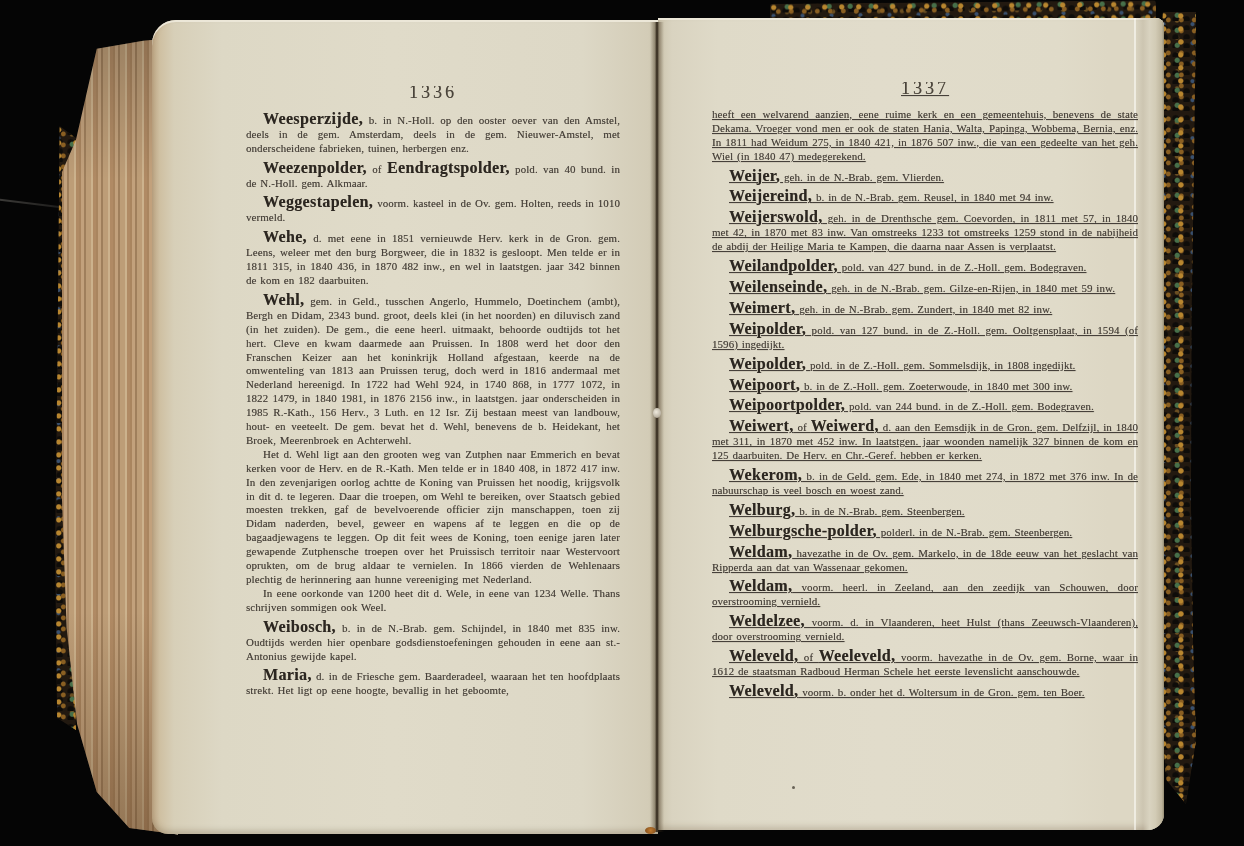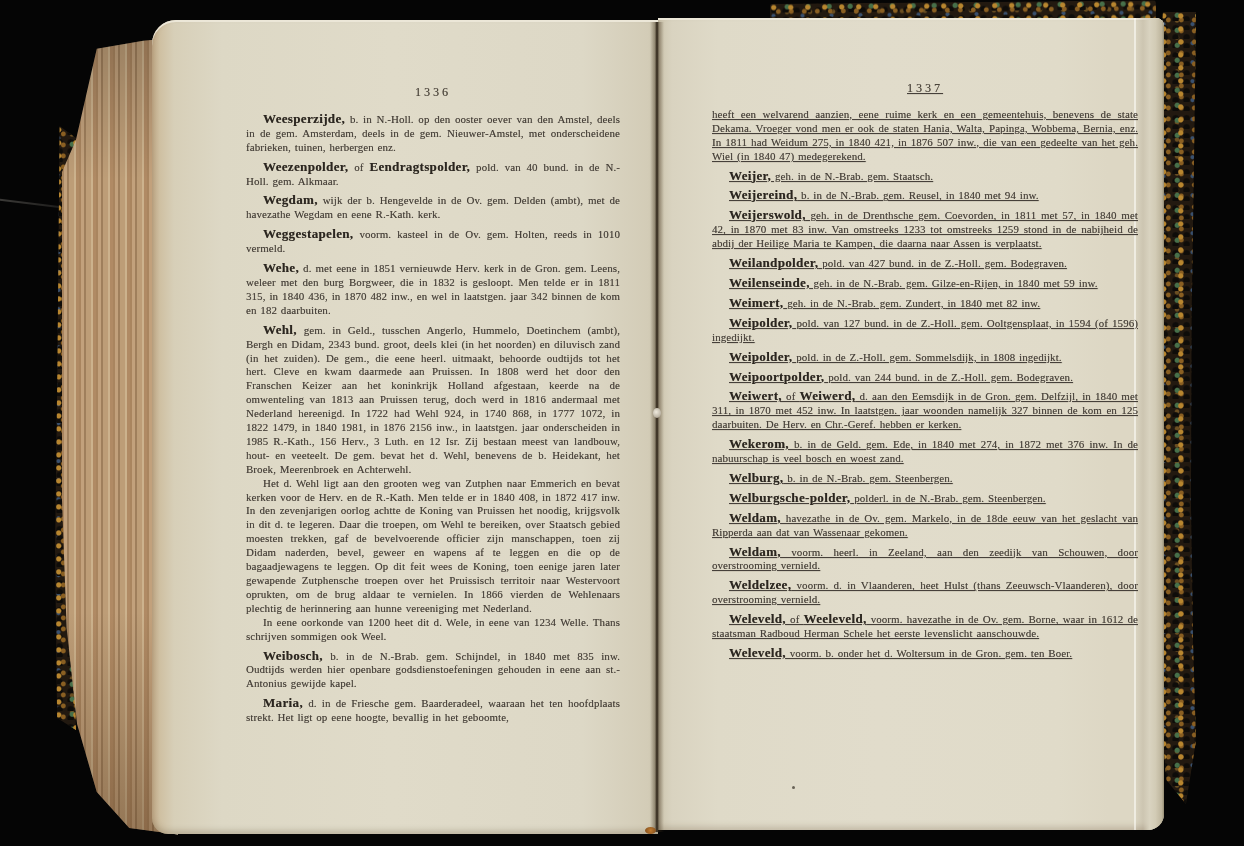--- a/index.html
+++ b/index.html
@@ -61,26 +61,26 @@
   .gutter-dot{position:absolute;left:645px;top:827px;width:11px;height:7px;border-radius:50%;
     background:radial-gradient(circle,#c07a2e,#8a5420 80%);}
   .speck{position:absolute;left:792px;top:786px;width:3px;height:3px;border-radius:50%;background:#4a443a;opacity:.8;}
 
   
   .text-block{position:absolute;color:var(--ink);font-size:10.8px;line-height:13.9px;
     text-align:justify;word-spacing:1px;letter-spacing:.15px;max-height:748px;overflow:hidden;
     text-shadow:.2px .2px .3px rgba(70,60,48,.55);}
   .text-left{left:246px;top:86px;width:374px;}
   .text-right{left:712px;top:82px;width:426px;text-decoration:underline;}
-  .pagenum{text-align:center;letter-spacing:3px;font-size:12px;color:#4a443b;margin-bottom:12px;}
+  .pagenum{text-align:center;letter-spacing:3px;font-size:18px;color:#4a443b;margin-bottom:12px;}
   .par{margin:0;}
   .par.entry{margin-top:5px;text-indent:17px;}
   .par.plain{margin-top:0;text-indent:17px;}
   .par.cont{margin-top:0;text-indent:0;}
-  .hw{font-weight:bold;font-size:13px;letter-spacing:.35px;color:var(--ink-bold);}
+  .hw{font-weight:bold;font-size:16px;letter-spacing:.35px;color:var(--ink-bold);}
 </style>
 </head>
 <body>
 
 <div class="scene">
   <div class="scratch"></div>
   <div class="marble marble-top"></div>
   <div class="marble marble-right"></div>
   <div class="marble marble-left"></div>
   <div class="stack"></div>
@@ -88,40 +88,40 @@
   <div class="page page-right"></div>
   <div class="gutter"></div>
   <div class="thread"></div>
   <div class="gutter-dot"></div>
   <div class="speck"></div>
 
   <div class="text-block text-left" id="text-left">
     <div class="pagenum">1336</div>
   <p class="par entry"><span class="hw">Weesperzijde,</span><span class="bt"> b. in N.-Holl. op den ooster oever van den Amstel, deels in de gem. Amsterdam, deels in de gem. Nieuwer-Amstel, met onderscheidene fabrieken, tuinen, herbergen enz.</span></p>
       <p class="par entry"><span class="hw">Weezenpolder,</span><span class="bt"> of </span><span class="hw">Eendragtspolder,</span><span class="bt"> pold. van 40 bund. in de N.-Holl. gem. Alkmaar.</span></p>
-      <p class="par entry"><span class="hw">Wegdam,</span><span class="bt"> wijk der b. Hengevelde in de Ov. gem. Delden (ambt), met de havezathe Wegdam en eene R.-Kath. kerk.</span></p>
       <p class="par entry"><span class="hw">Weggestapelen,</span><span class="bt"> voorm. kasteel in de Ov. gem. Holten, reeds in 1010 vermeld.</span></p>
       <p class="par entry"><span class="hw">Wehe,</span><span class="bt"> d. met eene in 1851 vernieuwde Herv. kerk in de Gron. gem. Leens, weleer met den burg Borgweer, die in 1832 is gesloopt. Men telde er in 1811 315, in 1840 436, in 1870 482 inw., en wel in laatstgen. jaar 342 binnen de kom en 182 daarbuiten.</span></p>
       <p class="par entry"><span class="hw">Wehl,</span><span class="bt"> gem. in Geld., tusschen Angerlo, Hummelo, Doetinchem (ambt), Bergh en Didam, 2343 bund. groot, deels klei (in het noorden) en diluvisch zand (in het zuiden). De gem., die eene heerl. uitmaakt, behoorde oudtijds tot het hert. Cleve en kwam daarmede aan Pruissen. In 1808 werd het door den Franschen Keizer aan het koninkrijk Holland afgestaan, keerde na de omwenteling van 1813 aan Pruissen terug, doch werd in 1816 andermaal met Nederland hereenigd. In 1722 had Wehl 924, in 1740 868, in 1777 1072, in 1822 1479, in 1840 1981, in 1876 2156 inw., in laatstgen. jaar onderscheiden in 1985 R.-Kath., 156 Herv., 3 Luth. en 12 Isr. Zij bestaan meest van landbouw, hout- en veeteelt. De gem. bevat het d. Wehl, benevens de b. Heidekant, het Broek, Meerenbroek en Achterwehl.</span></p>
       <p class="par plain"><span class="bt">Het d. Wehl ligt aan den grooten weg van Zutphen naar Emmerich en bevat kerken voor de Herv. en de R.-Kath. Men telde er in 1840 408, in 1872 417 inw. In den zevenjarigen oorlog achtte de Koning van Pruissen het noodig, krijgsvolk in dit d. te legeren. Daar die troepen, om Wehl te bereiken, over Staatsch gebied moesten trekken, gaf de bevelvoerende officier zijn manschappen, toen zij Didam naderden, bevel, geweer en wapens af te leggen en die op de bagaadjewagens te leggen. Op dit feit wees de Koning, toen eenige jaren later gewapende Zutphensche troepen over het Pruissisch territoir naar Westervoort oprukten, om de brug aldaar te vernielen. In 1866 vierden de Wehlenaars plechtig de herinnering aan hunne vereeniging met Nederland.</span></p>
       <p class="par plain"><span class="bt">In eene oorkonde van 1200 heet dit d. Wele, in eene van 1234 Welle. Thans schrijven sommigen ook Weel.</span></p>
       <p class="par entry"><span class="hw">Weibosch,</span><span class="bt"> b. in de N.-Brab. gem. Schijndel, in 1840 met 835 inw. Oudtijds werden hier openbare godsdienstoefeningen gehouden in eene aan st.-Antonius gewijde kapel.</span></p>
       <p class="par entry"><span class="hw">Maria,</span><span class="bt"> d. in de Friesche gem. Baarderadeel, waaraan het ten hoofdplaats strekt. Het ligt op eene hoogte, bevallig in het geboomte,</span></p>
     </div>
   <div class="text-block text-right" id="text-right">
     <div class="pagenum">1337</div>
   <p class="par cont"><span class="bt">heeft een welvarend aanzien, eene ruime kerk en een gemeentehuis, benevens de state Dekama. Vroeger vond men er ook de staten Hania, Walta, Papinga, Wobbema, Bernia, enz. In 1811 had Weidum 275, in 1840 421, in 1876 507 inw., die van een gedeelte van het geh. Wiel (in 1840 47) medegerekend.</span></p>
-      <p class="par entry"><span class="hw">Weijer,</span><span class="bt"> geh. in de N.-Brab. gem. Staatsch.</span></p>
+      <p class="par entry"><span class="hw">Weijer,</span><span class="bt"> geh. in de N.-Brab. gem. Vlierden.</span></p>
       <p class="par entry"><span class="hw">Weijereind,</span><span class="bt"> b. in de N.-Brab. gem. Reusel, in 1840 met 94 inw.</span></p>
       <p class="par entry"><span class="hw">Weijerswold,</span><span class="bt"> geh. in de Drenthsche gem. Coevorden, in 1811 met 57, in 1840 met 42, in 1870 met 83 inw. Van omstreeks 1233 tot omstreeks 1259 stond in de nabijheid de abdij der Heilige Maria te Kampen, die daarna naar Assen is verplaatst.</span></p>
       <p class="par entry"><span class="hw">Weilandpolder,</span><span class="bt"> pold. van 427 bund. in de Z.-Holl. gem. Bodegraven.</span></p>
       <p class="par entry"><span class="hw">Weilenseinde,</span><span class="bt"> geh. in de N.-Brab. gem. Gilze-en-Rijen, in 1840 met 59 inw.</span></p>
       <p class="par entry"><span class="hw">Weimert,</span><span class="bt"> geh. in de N.-Brab. gem. Zundert, in 1840 met 82 inw.</span></p>
       <p class="par entry"><span class="hw">Weipolder,</span><span class="bt"> pold. van 127 bund. in de Z.-Holl. gem. Ooltgensplaat, in 1594 (of 1596) ingedijkt.</span></p>
       <p class="par entry"><span class="hw">Weipolder,</span><span class="bt"> pold. in de Z.-Holl. gem. Sommelsdijk, in 1808 ingedijkt.</span></p>
+      <p class="par entry"><span class="hw">Weipoort,</span><span class="bt"> b. in de Z.-Holl. gem. Zoeterwoude, in 1840 met 300 inw.</span></p>
       <p class="par entry"><span class="hw">Weipoortpolder,</span><span class="bt"> pold. van 244 bund. in de Z.-Holl. gem. Bodegraven.</span></p>
       <p class="par entry"><span class="hw">Weiwert,</span><span class="bt"> of </span><span class="hw">Weiwerd,</span><span class="bt"> d. aan den Eemsdijk in de Gron. gem. Delfzijl, in 1840 met 311, in 1870 met 452 inw. In laatstgen. jaar woonden namelijk 327 binnen de kom en 125 daarbuiten. De Herv. en Chr.-Geref. hebben er kerken.</span></p>
       <p class="par entry"><span class="hw">Wekerom,</span><span class="bt"> b. in de Geld. gem. Ede, in 1840 met 274, in 1872 met 376 inw. In de nabuurschap is veel bosch en woest zand.</span></p>
       <p class="par entry"><span class="hw">Welburg,</span><span class="bt"> b. in de N.-Brab. gem. Steenbergen.</span></p>
       <p class="par entry"><span class="hw">Welburgsche-polder,</span><span class="bt"> polderl. in de N.-Brab. gem. Steenbergen.</span></p>
       <p class="par entry"><span class="hw">Weldam,</span><span class="bt"> havezathe in de Ov. gem. Markelo, in de 18de eeuw van het geslacht van Ripperda aan dat van Wassenaar gekomen.</span></p>
       <p class="par entry"><span class="hw">Weldam,</span><span class="bt"> voorm. heerl. in Zeeland, aan den zeedijk van Schouwen, door overstrooming vernield.</span></p>
       <p class="par entry"><span class="hw">Weldelzee,</span><span class="bt"> voorm. d. in Vlaanderen, heet Hulst (thans Zeeuwsch-Vlaanderen), door overstrooming vernield.</span></p>
       <p class="par entry"><span class="hw">Weleveld,</span><span class="bt"> of </span><span class="hw">Weeleveld,</span><span class="bt"> voorm. havezathe in de Ov. gem. Borne, waar in 1612 de staatsman Radboud Herman Schele het eerste levenslicht aanschouwde.</span></p>
       <p class="par entry"><span class="hw">Weleveld,</span><span class="bt"> voorm. b. onder het d. Woltersum in de Gron. gem. ten Boer.</span></p>

